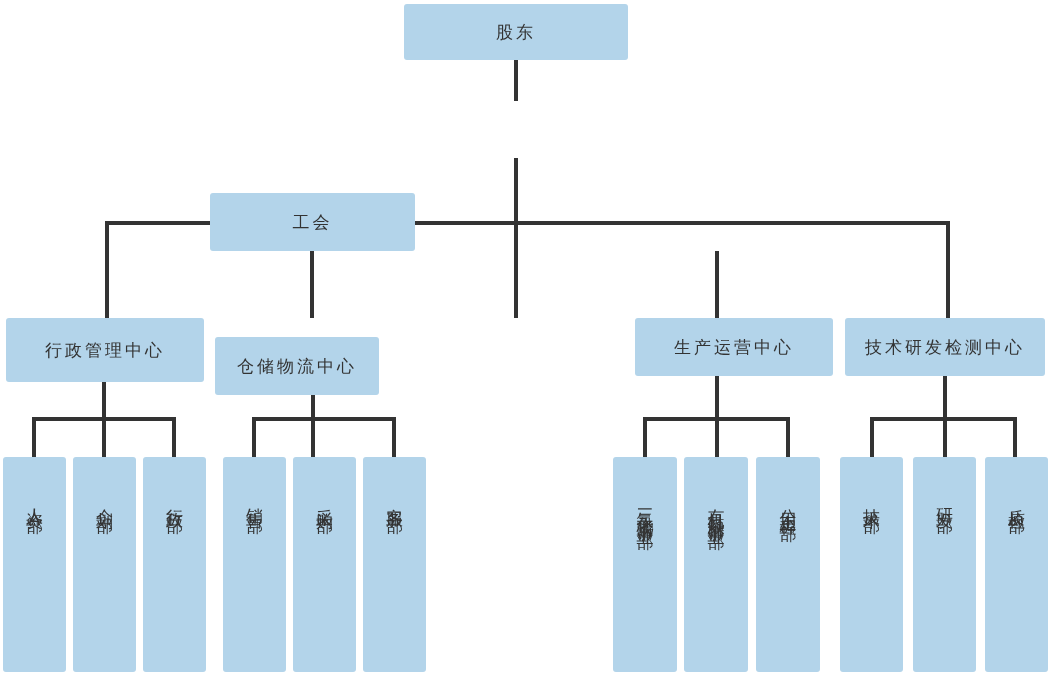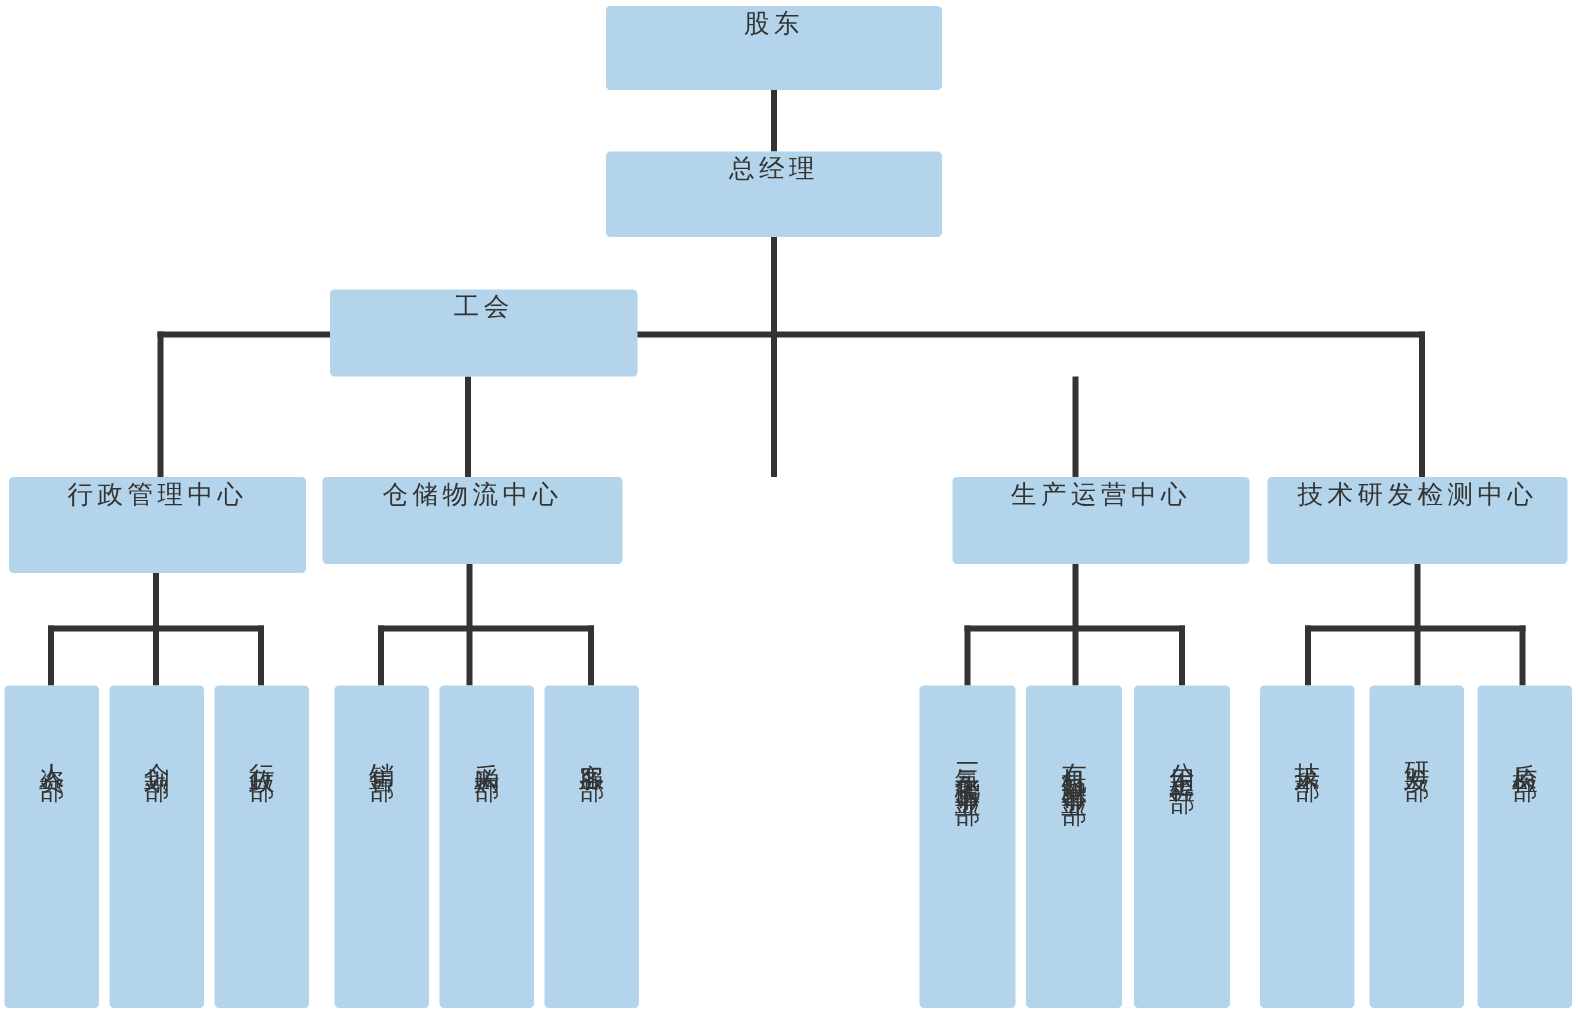--- a/index.html
+++ b/index.html
@@ -11,21 +11,21 @@
     font-family: "Liberation Sans", sans-serif;
     overflow: hidden;
   }
   .node {
     position: absolute;
     background: #b3d4ea;
     border-radius: 3px;
     color: #333333;
     font-size: 17px;
     display: flex;
-    align-items: flex-start;
+    align-items: center;
     justify-content: center;
     z-index: 2;
   }
   .node .lbl { letter-spacing: 3px; white-space: nowrap; }
   .node.vtext {
     align-items: flex-start;
     padding-top: 38px;
     box-sizing: border-box;
   }
   .node.vtext .lbl {
@@ -67,32 +67,29 @@
   <div class="line v" style="left:786px; top:417px; height:40px"></div>
 
   <div class="line v" style="left:943px; top:376px; height:81px"></div>
   <div class="line h" style="left:870px; top:417px; width:147px"></div>
   <div class="line v" style="left:870px; top:417px; height:40px"></div>
   <div class="line v" style="left:1013px;top:417px; height:40px"></div>
 
   <div class="node" style="left:404px; top:4px;   width:224px; height:56px">
     <span class="lbl">股东</span>
   </div>
-  <div class="node" style="left:404px; top:101px; width:224px; height:57px">
-    <span class="lbl">总经理</span>
-  </div>
 
-  <div class="node" style="left:220px; top:193px; width:205px; height:58px">
+  <div class="node" style="left:210px; top:193px; width:205px; height:58px">
     <span class="lbl">工会</span>
   </div>
 
   <div class="node" style="left:6px;   top:318px; width:198px; height:64px">
     <span class="lbl">行政管理中心</span>
   </div>
-  <div class="node" style="left:215px; top:318px; width:200px; height:58px">
+  <div class="node" style="left:215px; top:337px; width:164px; height:58px">
     <span class="lbl">仓储物流中心</span>
   </div>
   <div class="node" style="left:635px; top:318px; width:198px; height:58px">
     <span class="lbl">生产运营中心</span>
   </div>
   <div class="node" style="left:845px; top:318px; width:200px; height:58px">
     <span class="lbl">技术研发检测中心</span>
   </div>
 
   <div class="node vtext" style="left:3px;   top:457px; width:63px; height:215px">

